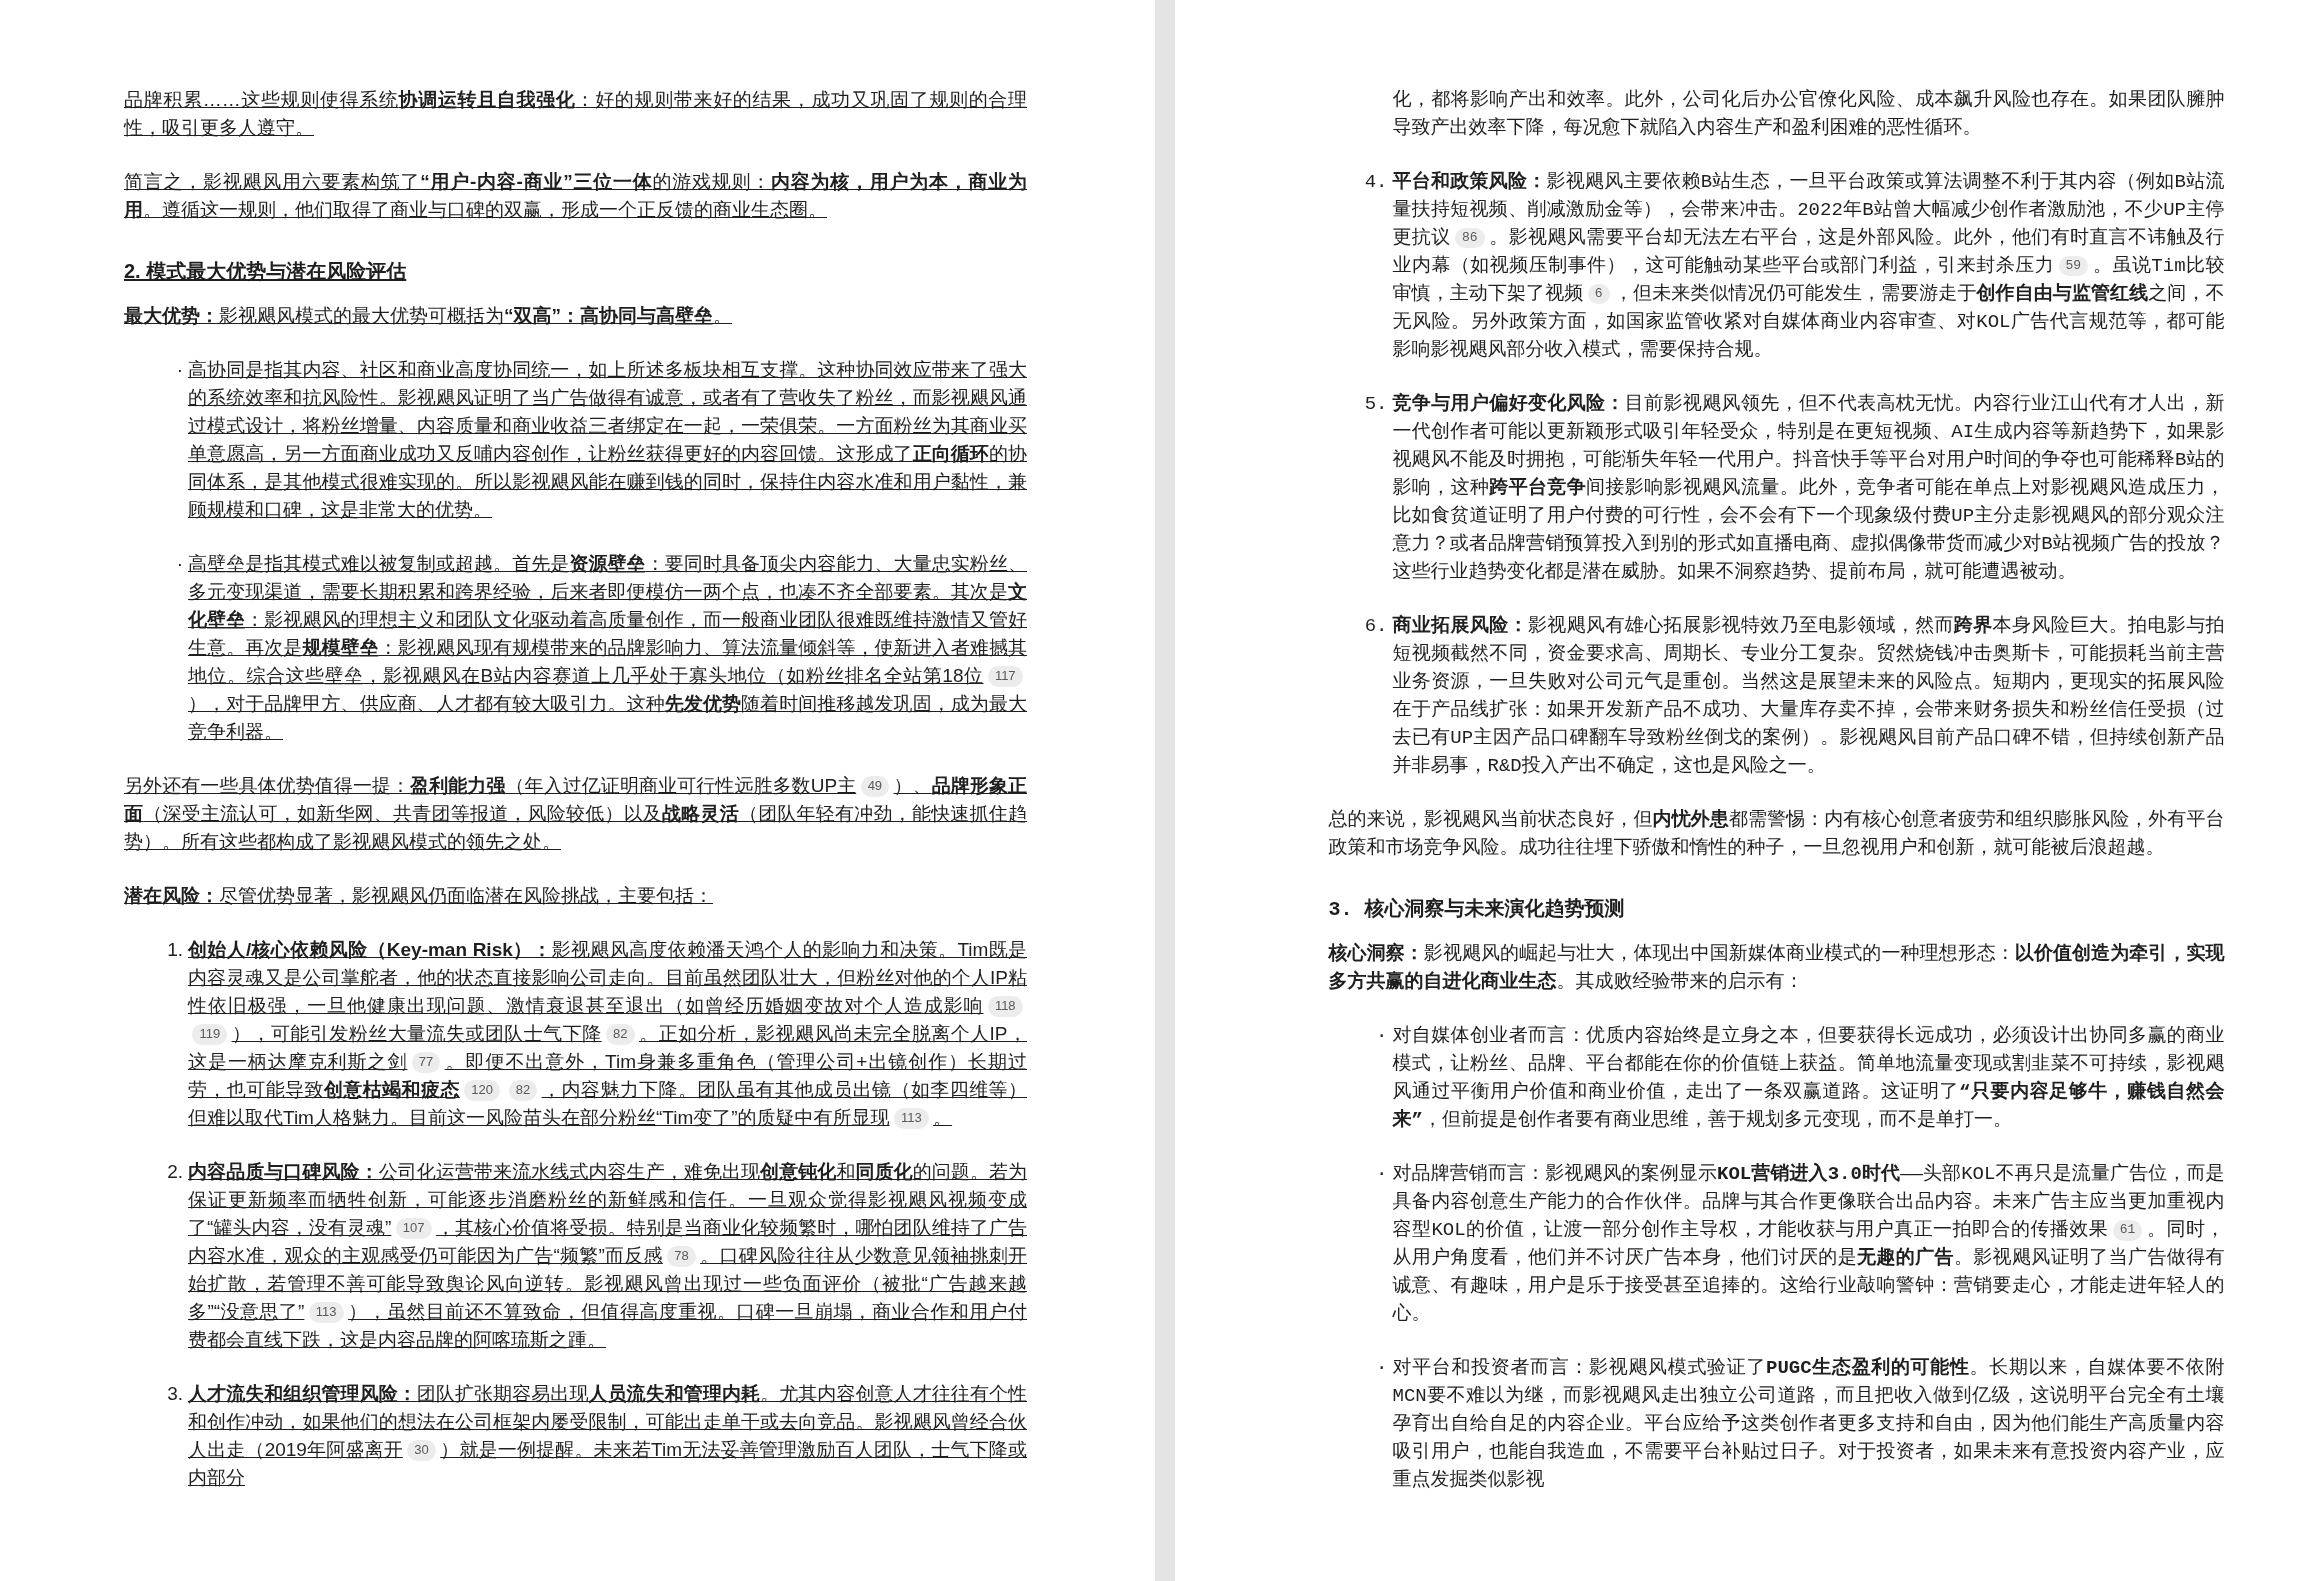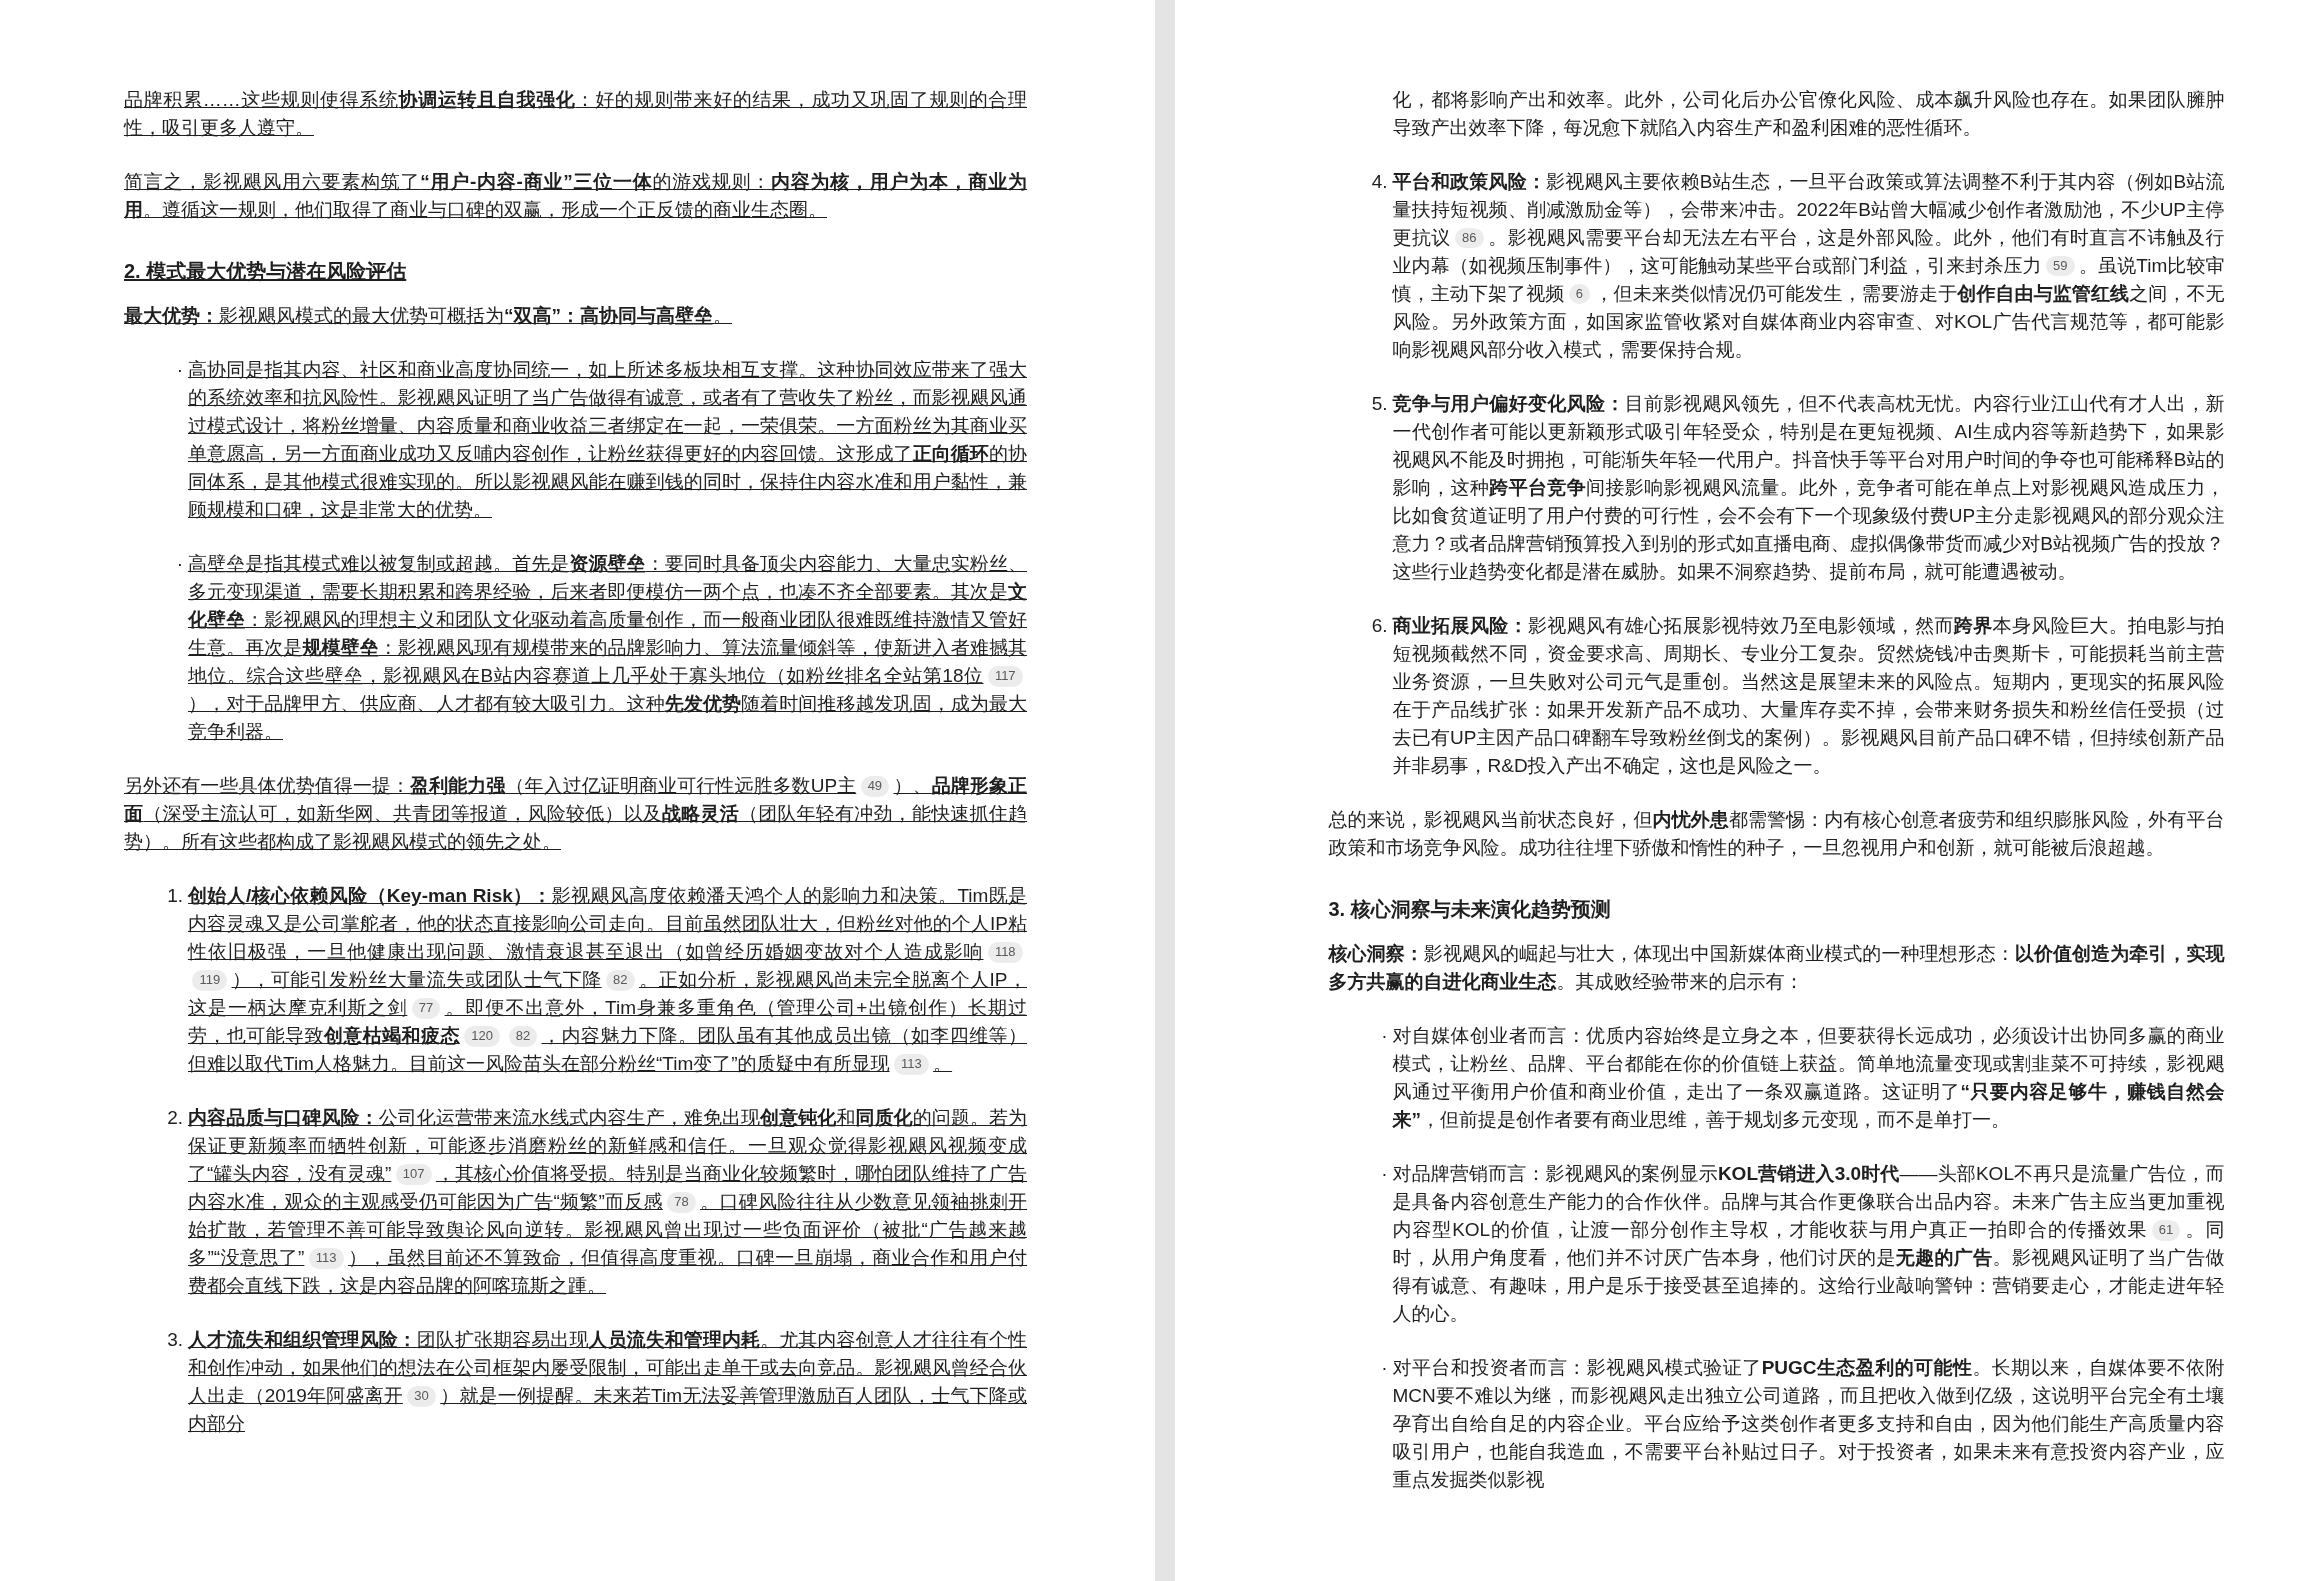--- a/index.html
+++ b/index.html
@@ -20,21 +20,21 @@
     height: 1582px;
   }
   .page {
     background: #ffffff;
     position: relative;
     height: 1582px;
     box-sizing: border-box;
   }
   .page-left  { width: 1155px; }
   .page-gap   { width: 19.5px; background: #e4e4e4; }
-  .page-right { width: 1144px; }
+  .page-right { width: 1144px; font-family: Liberation Mono, monospace; }
 
   .page-content {
     box-sizing: border-box;
     font-size: 19px;
     line-height: 28px;
     text-align: justify;
   }
   .page-left  .page-content { padding: 86px 128px 0 124px; text-decoration: underline; }
   .page-right .page-content { padding: 86px 94px 0 154px; }
 
@@ -99,20 +99,21 @@
     <div class="page-content">
         <div class="para"><span>品牌积累……这些规则使得系统</span><strong>协调运转且自我强化</strong><span>：好的规则带来好的结果，成功又巩固了规则的合理性，吸引更多人遵守。</span></div>
         <div class="para"><span>简言之，影视飓风用六要素构筑了</span><strong>“用户-内容-商业”三位一体</strong><span>的游戏规则：</span><strong>内容为核，用户为本，商业为用</strong><span>。遵循这一规则，他们取得了商业与口碑的双赢，形成一个正反馈的商业生态圈。</span></div>
         <div class="sec-heading">2. 模式最大优势与潜在风险评估</div>
         <div class="para"><strong>最大优势：</strong><span>影视飓风模式的最大优势可概括为</span><strong>“双高”：高协同与高壁垒</strong><span>。</span></div>
         <div class="list">
           <div class="li"><span class="li-marker">·</span><span>高协同是指其内容、社区和商业高度协同统一，如上所述多板块相互支撑。这种协同效应带来了强大的系统效率和抗风险性。影视飓风证明了当广告做得有诚意，或者有了营收失了粉丝，而影视飓风通过模式设计，将粉丝增量、内容质量和商业收益三者绑定在一起，一荣俱荣。一方面粉丝为其商业买单意愿高，另一方面商业成功又反哺内容创作，让粉丝获得更好的内容回馈。这形成了</span><strong>正向循环</strong><span>的协同体系，是其他模式很难实现的。所以影视飓风能在赚到钱的同时，保持住内容水准和用户黏性，兼顾规模和口碑，这是非常大的优势。</span></div>
           <div class="li"><span class="li-marker">·</span><span>高壁垒是指其模式难以被复制或超越。首先是</span><strong>资源壁垒</strong><span>：要同时具备顶尖内容能力、大量忠实粉丝、多元变现渠道，需要长期积累和跨界经验，后来者即便模仿一两个点，也凑不齐全部要素。其次是</span><strong>文化壁垒</strong><span>：影视飓风的理想主义和团队文化驱动着高质量创作，而一般商业团队很难既维持激情又管好生意。再次是</span><strong>规模壁垒</strong><span>：影视飓风现有规模带来的品牌影响力、算法流量倾斜等，使新进入者难撼其地位。综合这些壁垒，影视飓风在B站内容赛道上几乎处于寡头地位（如粉丝排名全站第18位</span><span class="cite">117</span><span>），对于品牌甲方、供应商、人才都有较大吸引力。这种</span><strong>先发优势</strong><span>随着时间推移越发巩固，成为最大竞争利器。</span></div>
         </div>
         <div class="para"><span>另外还有一些具体优势值得一提：</span><strong>盈利能力强</strong><span>（年入过亿证明商业可行性远胜多数UP主</span><span class="cite">49</span><span>）、</span><strong>品牌形象正面</strong><span>（深受主流认可，如新华网、共青团等报道，风险较低）以及</span><strong>战略灵活</strong><span>（团队年轻有冲劲，能快速抓住趋势）。所有这些都构成了影视飓风模式的领先之处。</span></div>
+        <div class="para"><strong>潜在风险：</strong><span>尽管优势显著，影视飓风仍面临潜在风险挑战，主要包括：</span></div>
         <div class="list">
           <div class="li"><span class="li-marker">1.</span><strong>创始人/核心依赖风险（Key-man Risk）：</strong><span>影视飓风高度依赖潘天鸿个人的影响力和决策。Tim既是内容灵魂又是公司掌舵者，他的状态直接影响公司走向。目前虽然团队壮大，但粉丝对他的个人IP粘性依旧极强，一旦他健康出现问题、激情衰退甚至退出（如曾经历婚姻变故对个人造成影响</span><span class="cite">118</span><span class="cite">119</span><span>），可能引发粉丝大量流失或团队士气下降</span><span class="cite">82</span><span>。正如分析，影视飓风尚未完全脱离个人IP，这是一柄达摩克利斯之剑</span><span class="cite">77</span><span>。即便不出意外，Tim身兼多重角色（管理公司+出镜创作）长期过劳，也可能导致</span><strong>创意枯竭和疲态</strong><span class="cite">120</span><span class="cite">82</span><span>，内容魅力下降。团队虽有其他成员出镜（如李四维等）但难以取代Tim人格魅力。目前这一风险苗头在部分粉丝“Tim变了”的质疑中有所显现</span><span class="cite">113</span><span>。</span></div>
           <div class="li"><span class="li-marker">2.</span><strong>内容品质与口碑风险：</strong><span>公司化运营带来流水线式内容生产，难免出现</span><strong>创意钝化</strong><span>和</span><strong>同质化</strong><span>的问题。若为保证更新频率而牺牲创新，可能逐步消磨粉丝的新鲜感和信任。一旦观众觉得影视飓风视频变成了“罐头内容，没有灵魂”</span><span class="cite">107</span><span>，其核心价值将受损。特别是当商业化较频繁时，哪怕团队维持了广告内容水准，观众的主观感受仍可能因为广告“频繁”而反感</span><span class="cite">78</span><span>。口碑风险往往从少数意见领袖挑刺开始扩散，若管理不善可能导致舆论风向逆转。影视飓风曾出现过一些负面评价（被批“广告越来越多”“没意思了”</span><span class="cite">113</span><span>），虽然目前还不算致命，但值得高度重视。口碑一旦崩塌，商业合作和用户付费都会直线下跌，这是内容品牌的阿喀琉斯之踵。</span></div>
           <div class="li"><span class="li-marker">3.</span><strong>人才流失和组织管理风险：</strong><span>团队扩张期容易出现</span><strong>人员流失和管理内耗</strong><span>。尤其内容创意人才往往有个性和创作冲动，如果他们的想法在公司框架内屡受限制，可能出走单干或去向竞品。影视飓风曾经合伙人出走（2019年阿盛离开</span><span class="cite">30</span><span>）就是一例提醒。未来若Tim无法妥善管理激励百人团队，士气下降或内部分</span></div>
         </div>
       </div>
     <div class="page-number">17</div>
   </div>
   <div class="page-gap"></div>
   <div class="page page-right">

